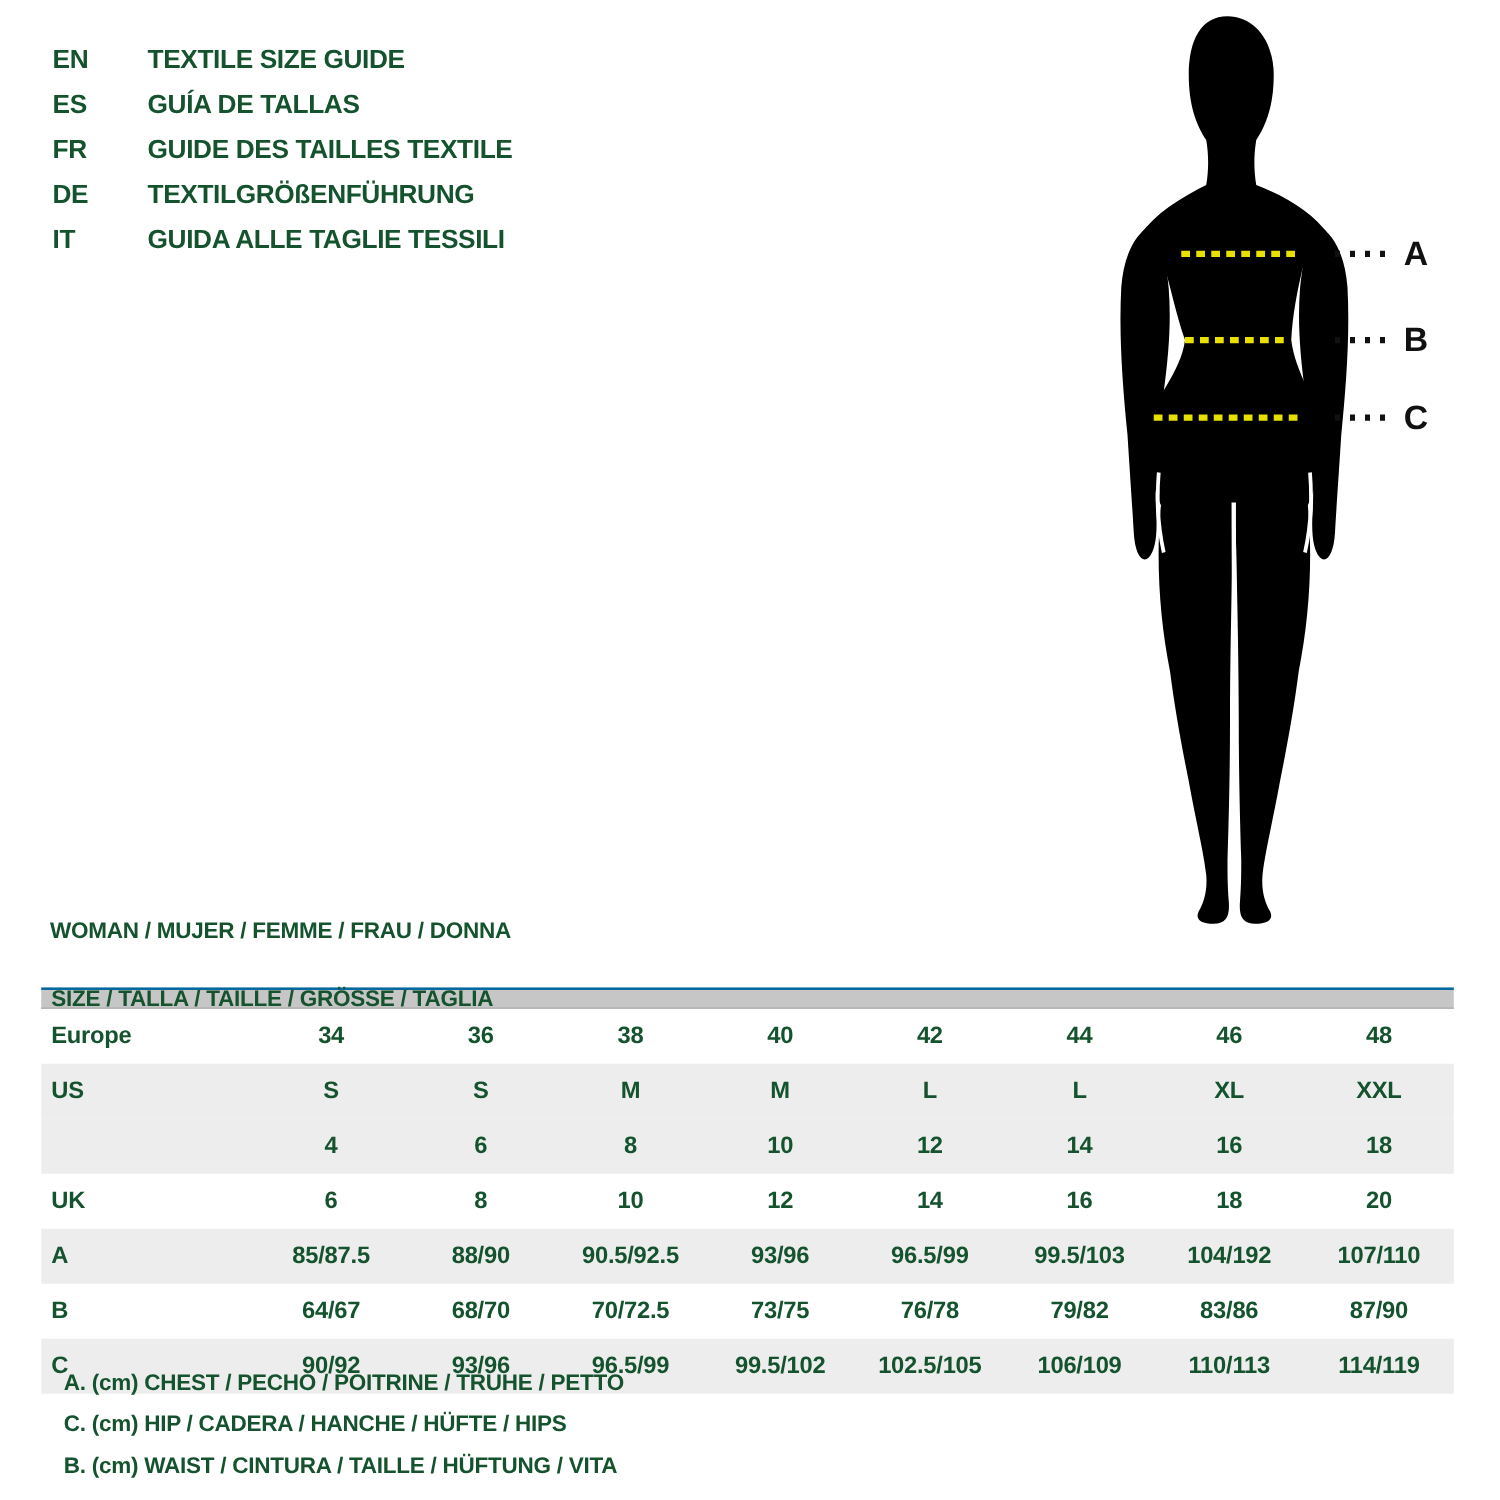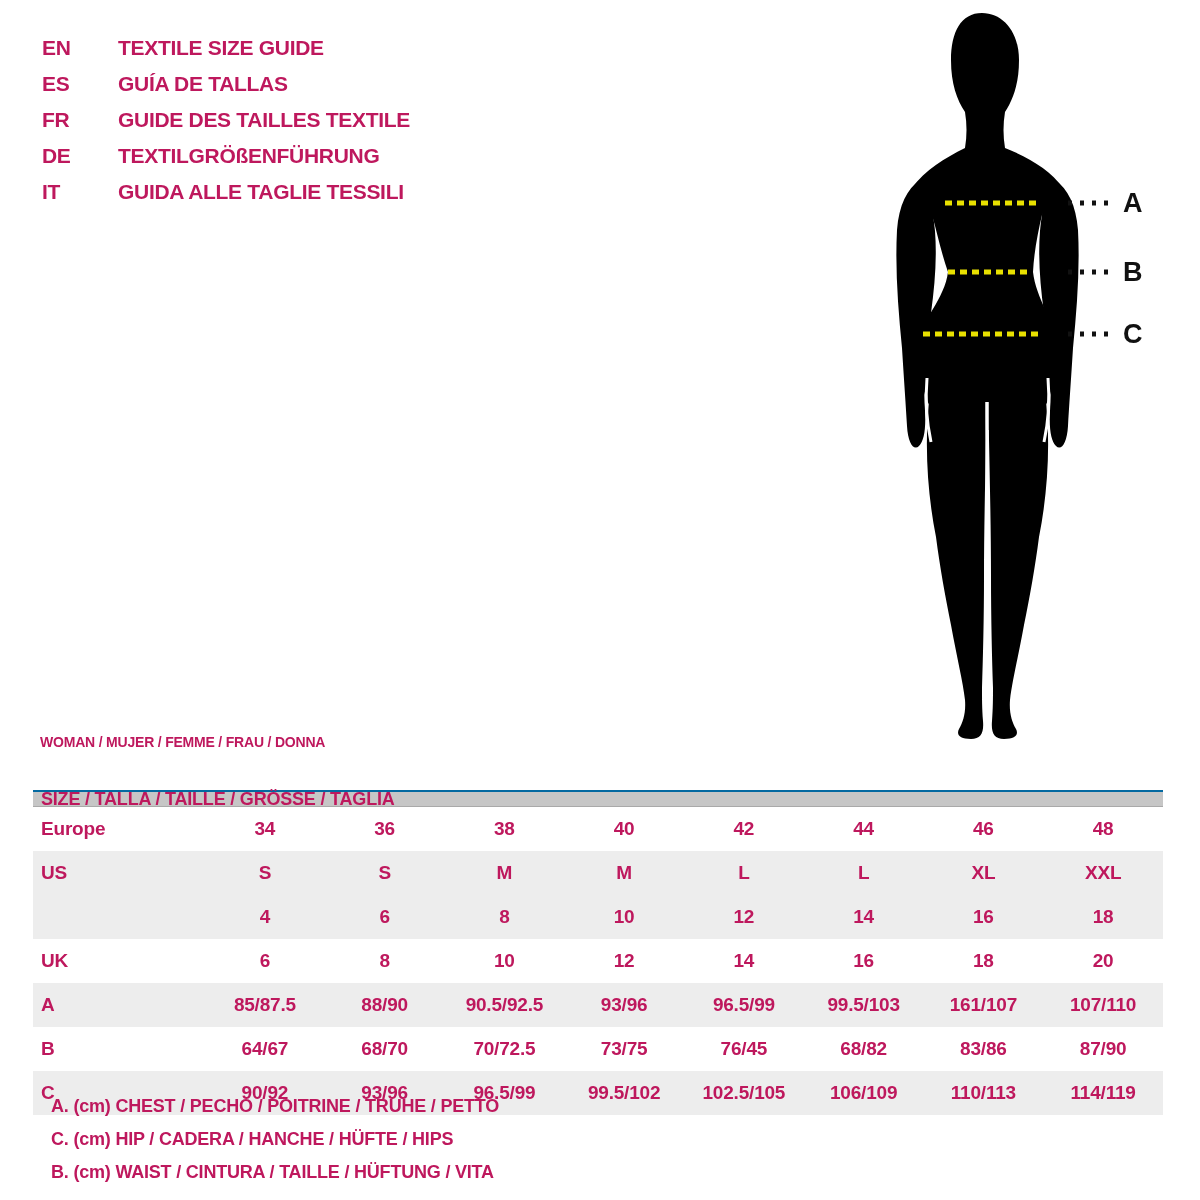--- a/index.html
+++ b/index.html
@@ -1,28 +1,28 @@
 <!DOCTYPE html>
 <html><head>
 <meta charset="utf-8">
 <style>
   html,body{margin:0;padding:0;background:#fff;}
   .page{
     position:relative;width:1200px;height:1200px;background:#ffffff;overflow:hidden;
-    font-family:"Liberation Sans",sans-serif;font-weight:bold;color:#be185d;
+    font-family:"Liberation Sans",sans-serif;font-weight:bold;color:#14532d;
   }
   
   .languages{position:absolute;left:42px;top:30px;}
   .lang-row{display:flex;height:36px;align-items:center;font-size:21px;letter-spacing:-0.3px;}
   .lang-code{width:76px;}
   
   .figure{position:absolute;left:870px;top:0;width:330px;height:760px;}
   .fig-label{font-size:27px;font-weight:bold;fill:#111;font-family:"Liberation Sans",sans-serif;}
   
-  .woman-heading{position:absolute;left:40px;top:734px;font-size:14px;letter-spacing:-0.2px;}
+  .woman-heading{position:absolute;left:40px;top:734px;font-size:18px;letter-spacing:-0.2px;}
   
   .size-table{position:absolute;left:33px;top:790px;width:1130px;font-size:19px;letter-spacing:-0.2px;}
   .band{
     height:17px;background:#c6c6c6;display:flex;align-items:center;padding-left:8px;
     font-size:18px;border-top:2px solid #0369a1;border-bottom:1px solid #a9a9a9;box-sizing:border-box;
   }
   .trow{display:grid;grid-template-columns:172px repeat(8,1fr);height:44px;align-items:center;}
   .trow.shaded{background:#ededed;}
   .rlabel{text-align:left;padding-left:8px;}
   .cell{text-align:center;}
@@ -153,32 +153,32 @@
     </div>
 
     <div class="trow shaded">
       <span class="rlabel">A</span>
       <span class="cell">85/87.5</span>
       <span class="cell">88/90</span>
       <span class="cell">90.5/92.5</span>
       <span class="cell">93/96</span>
       <span class="cell">96.5/99</span>
       <span class="cell">99.5/103</span>
-      <span class="cell">161/107</span>
+      <span class="cell">104/192</span>
       <span class="cell">107/110</span>
     </div>
 
     <div class="trow">
       <span class="rlabel">B</span>
       <span class="cell">64/67</span>
       <span class="cell">68/70</span>
       <span class="cell">70/72.5</span>
       <span class="cell">73/75</span>
-      <span class="cell">76/45</span>
-      <span class="cell">68/82</span>
+      <span class="cell">76/78</span>
+      <span class="cell">79/82</span>
       <span class="cell">83/86</span>
       <span class="cell">87/90</span>
     </div>
 
     <div class="trow shaded">
       <span class="rlabel">C</span>
       <span class="cell">90/92</span>
       <span class="cell">93/96</span>
       <span class="cell">96.5/99</span>
       <span class="cell">99.5/102</span>

